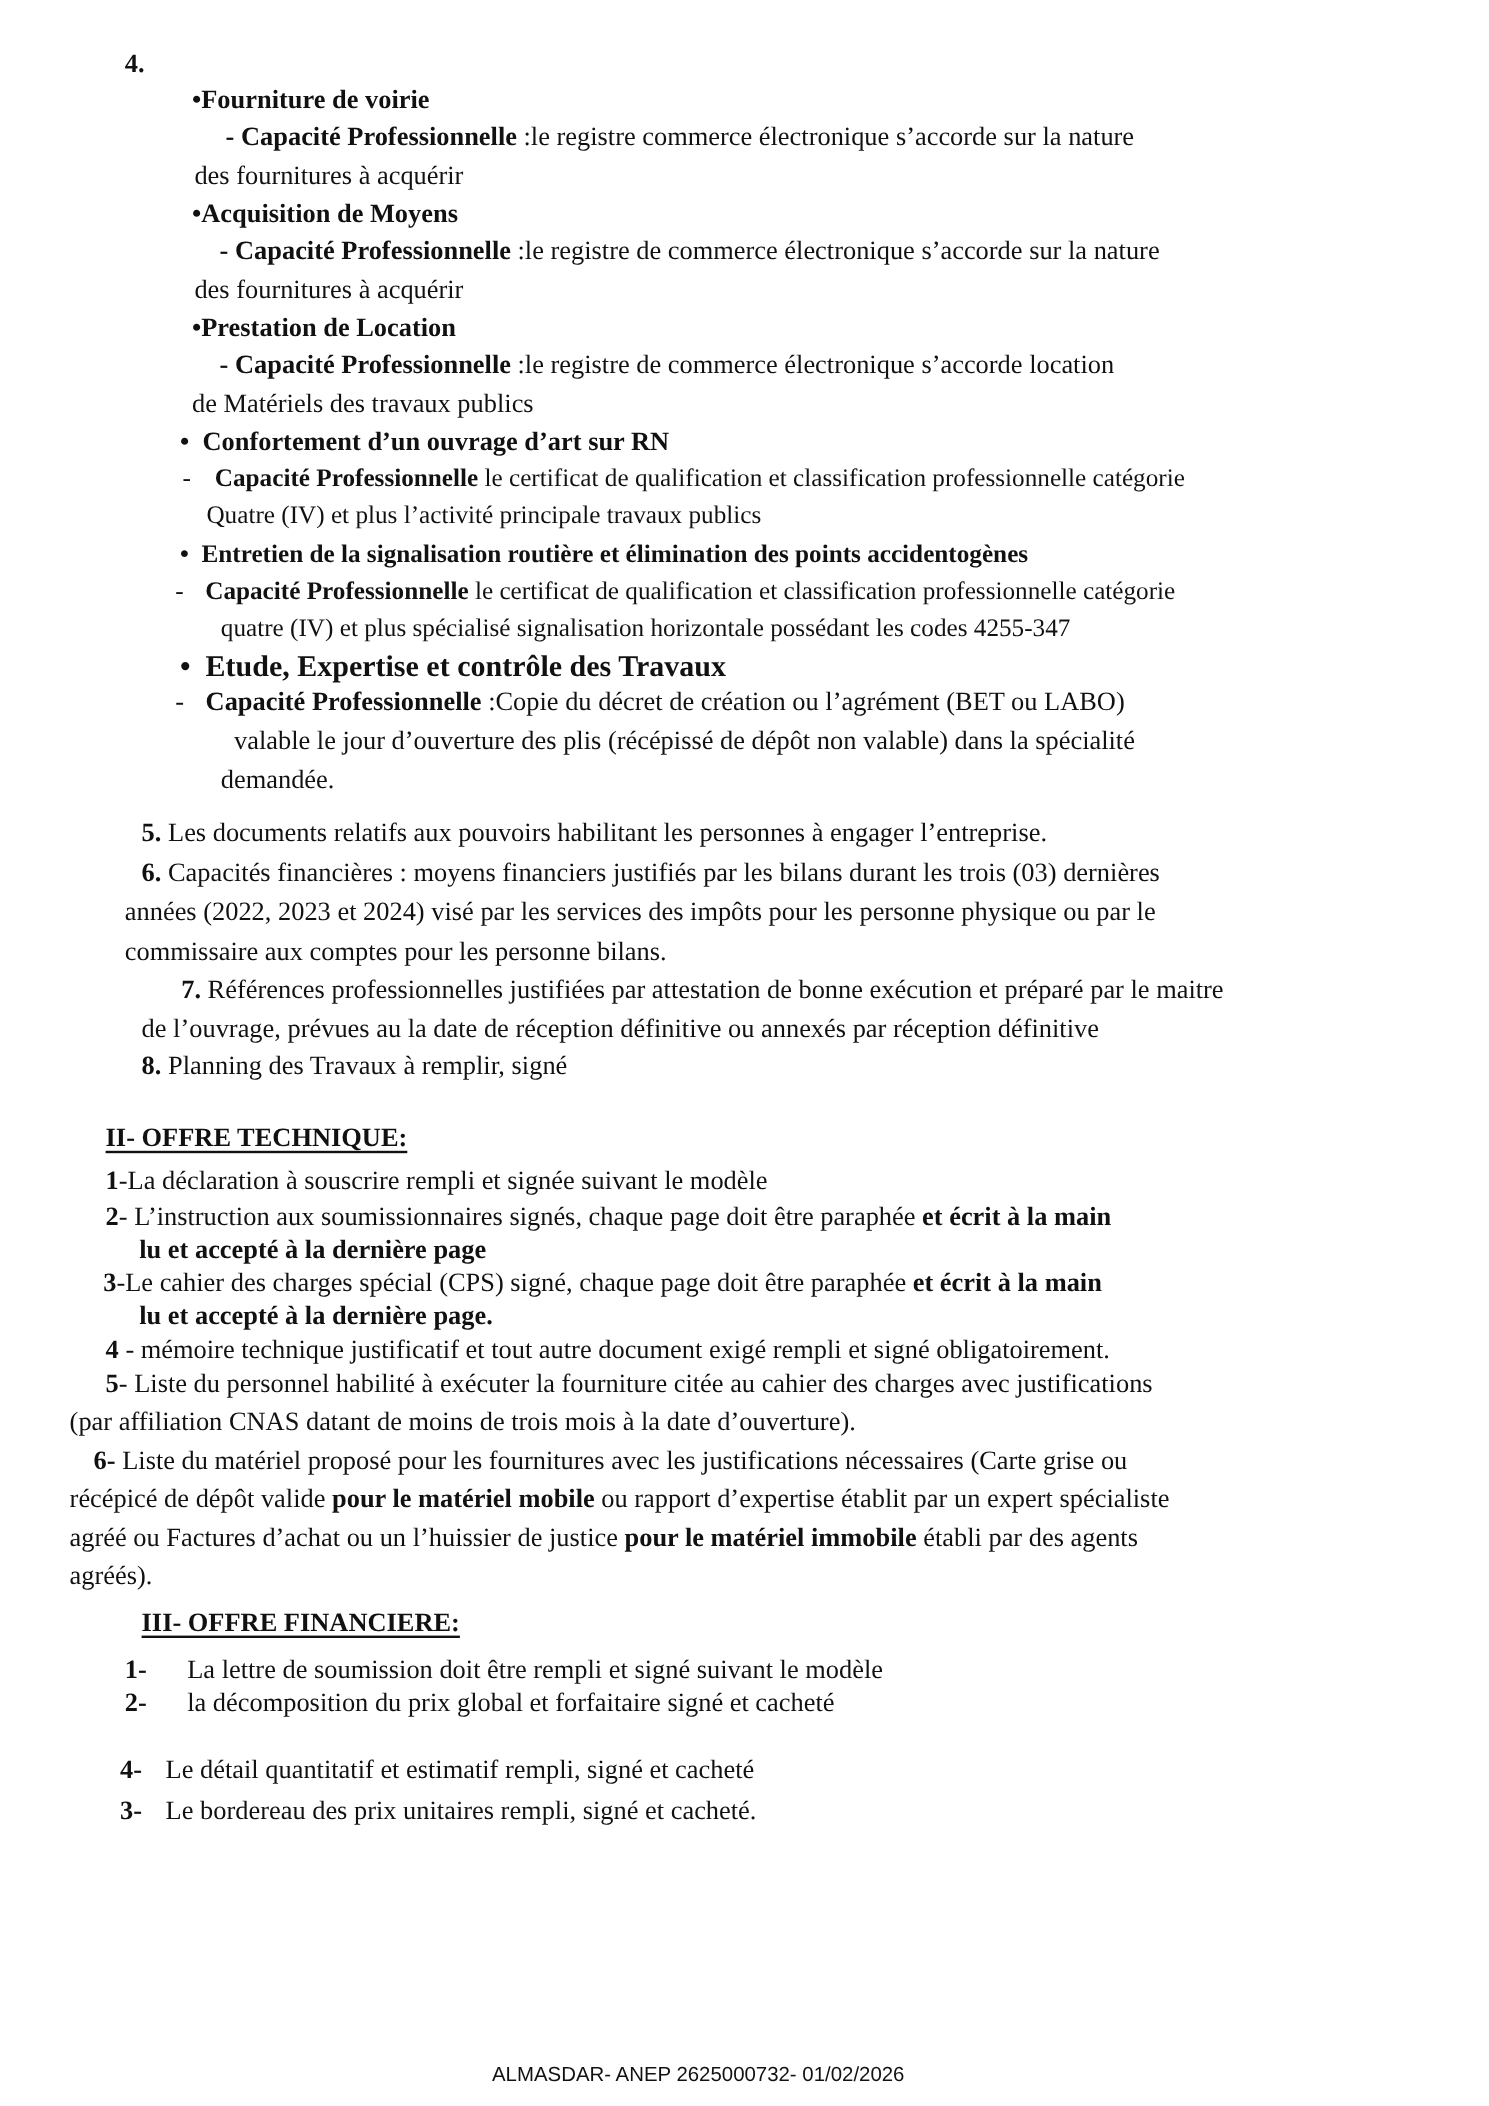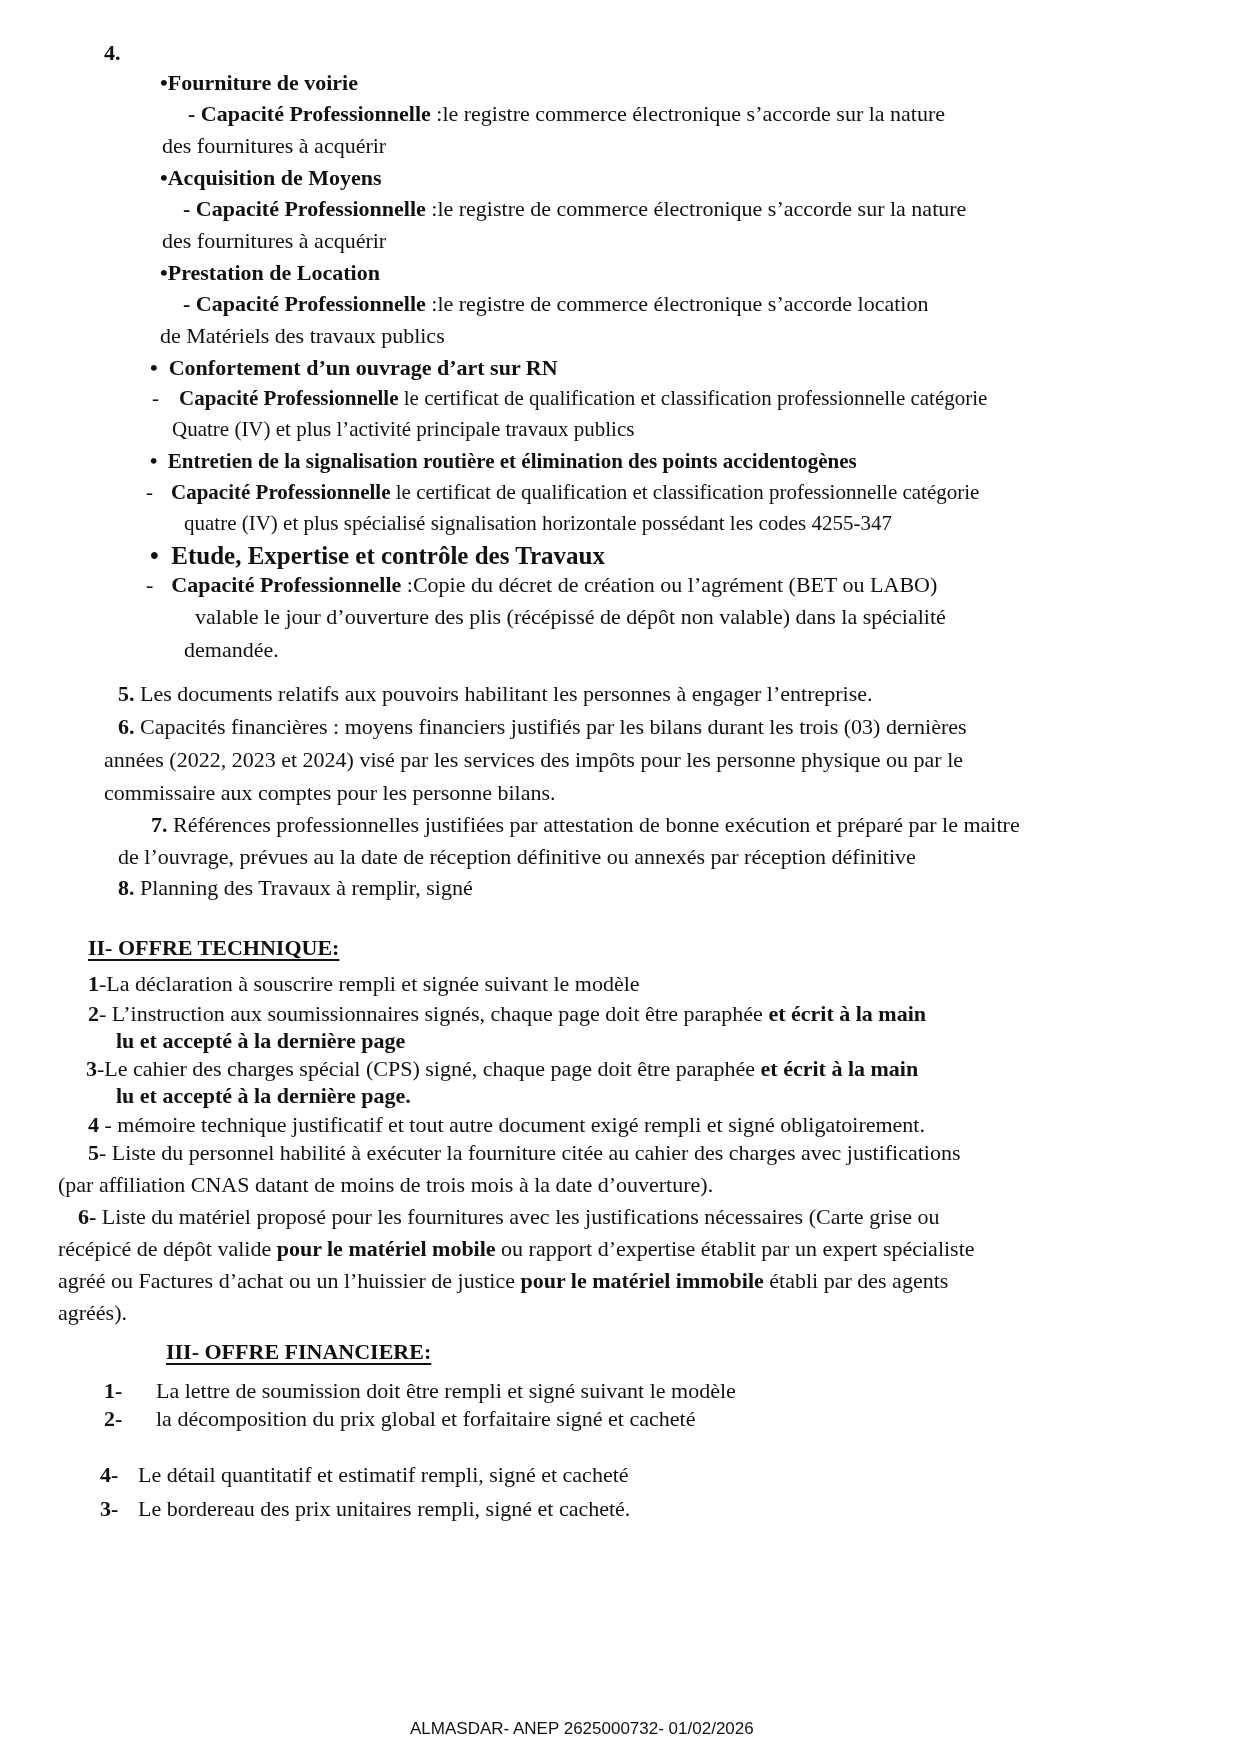--- a/index.html
+++ b/index.html
@@ -65,20 +65,20 @@
 <div class="ln" style="left:88px;top:1114px;"><span class="b">4</span><span>  - mémoire technique justificatif et tout  autre document exigé rempli et signé obligatoirement.</span></div>
 
 <div class="ln" style="left:88px;top:1142px;"><span class="b">5</span><span>-   Liste du personnel habilité à exécuter la fourniture citée au cahier des charges avec justifications</span></div>
 <div class="ln" style="left:58px;top:1174px;">(par affiliation CNAS datant de moins de trois mois à la date d’ouverture).</div>
 
 <div class="ln" style="left:78px;top:1206px;"><span class="b">6</span><span class="b">- </span><span>Liste  du  matériel  proposé  pour  les  fournitures  avec  les  justifications  nécessaires  (Carte  grise  ou</span></div>
 <div class="ln" style="left:58px;top:1238px;"><span>récépicé de dépôt valide </span><span class="b">pour le matériel mobile</span><span> ou rapport d’expertise établit par un expert spécialiste</span></div>
 <div class="ln" style="left:58px;top:1270px;"><span>agréé ou Factures d’achat ou un l’huissier de justice </span><span class="b">pour le matériel immobile</span><span> établi par des agents</span></div>
 <div class="ln" style="left:58px;top:1302px;">agréés).</div>
 
-<div class="ln b u" style="left:118px;top:1341px;margin-left:48px;">III- OFFRE FINANCIERE:</div>
+<div class="ln b u" style="left:118px;top:1341px;">III- OFFRE FINANCIERE:</div>
 
 <div class="ln" style="left:104px;top:1380px;"><span class="b" style="display:inline-block;width:52px">1-</span><span>La lettre de soumission doit être rempli et signé suivant le modèle</span></div>
 <div class="ln" style="left:104px;top:1408px;"><span class="b" style="display:inline-block;width:52px">2-</span><span>la décomposition du prix global et forfaitaire signé et cacheté</span></div>
 <div class="ln" style="left:100px;top:1498px;"><span class="b" style="display:inline-block;width:38px">3-</span><span>Le bordereau des prix unitaires rempli, signé et cacheté.</span></div>
 <div class="ln" style="left:100px;top:1464px;"><span class="b" style="display:inline-block;width:38px">4-</span><span>Le détail quantitatif et  estimatif rempli, signé et cacheté</span></div>
 
 <div class="ln foot" style="left:410px;top:1720px;">ALMASDAR- ANEP 2625000732- 01/02/2026</div>
 
 </body></html>

